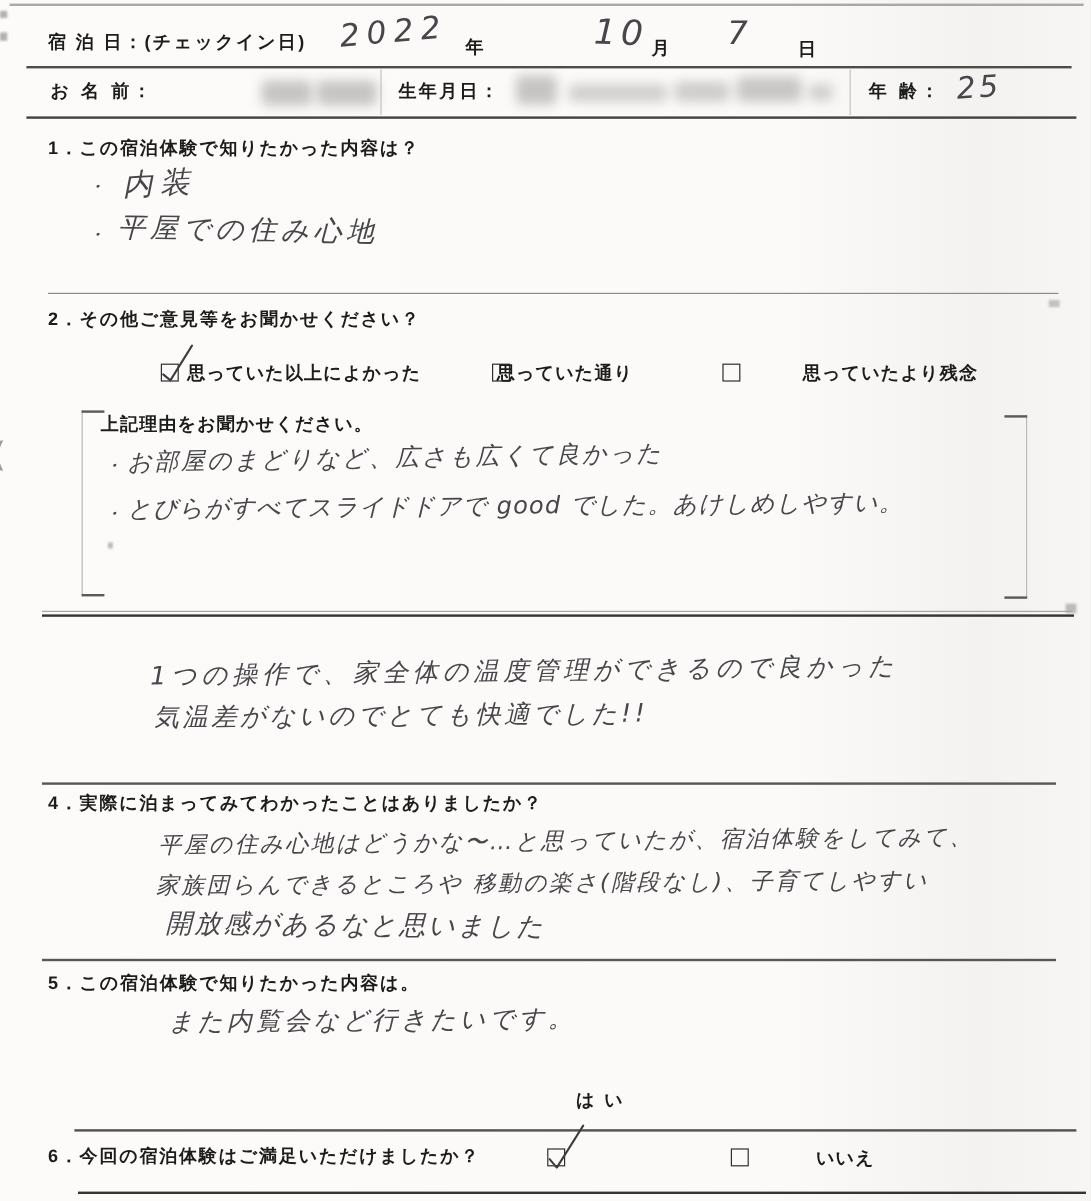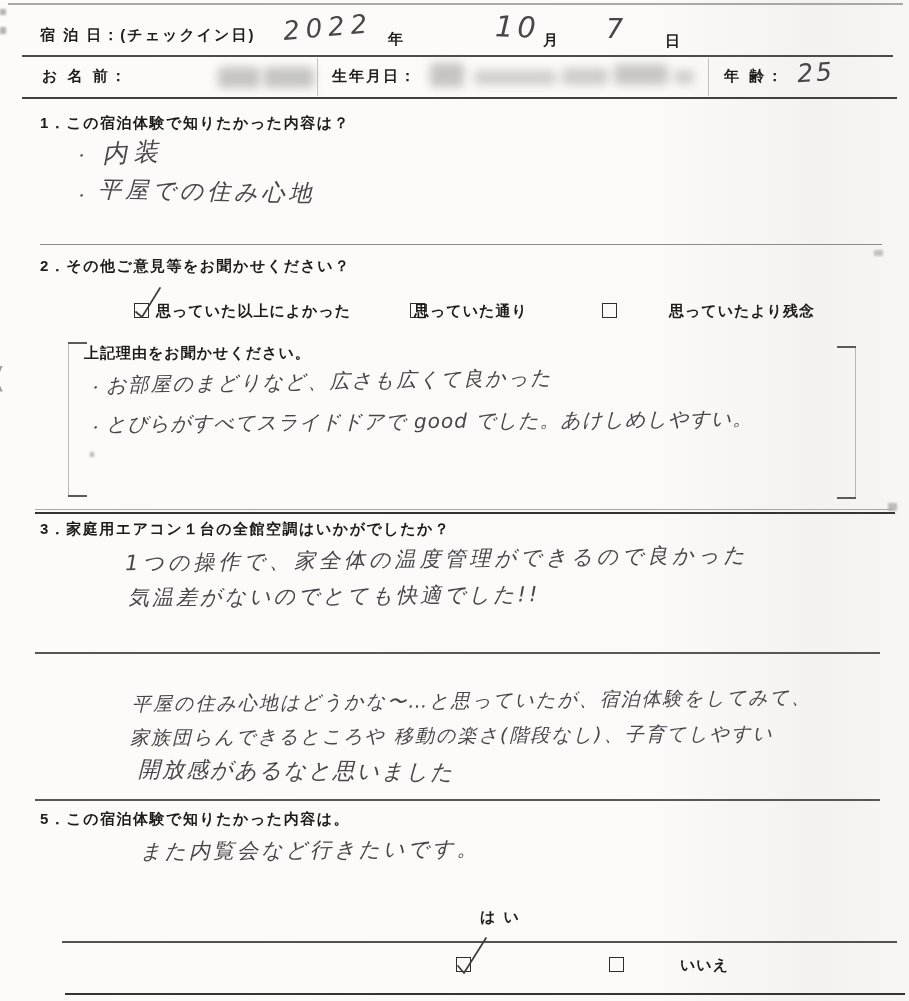--- a/index.html
+++ b/index.html
@@ -120,41 +120,44 @@
   <span class="abs print" style="left:84px;top:344px;">上記理由をお聞かせください。</span>
   <span class="abs hw bullet" style="left:86px;top:378px;">・</span>
   <span class="abs hw" style="left:106px;top:368px;font-size:20px;letter-spacing:2px;transform:rotate(-1deg);">お部屋のまどりなど、広さも広くて良かった</span>
   <span class="abs hw bullet" style="left:86px;top:418px;">・</span>
   <span class="abs hw" style="left:106px;top:408px;font-size:20px;letter-spacing:1px;transform:rotate(-0.5deg);">とびらがすべてスライドドアで good でした。あけしめしやすい。</span>
   <div class="smudge" style="left:90px;top:452px;width:4px;height:5px;opacity:.5;"></div>
 
   <div class="line" style="left:35px;top:509px;width:858px;height:1px;background:#a6a6a3;"></div>
   <div class="line" style="left:35px;top:511.5px;width:860px;height:2px;background:#343432;"></div>
 
-  <span class="abs print qtitle" style="left:40px;top:520px;">
-    <span>3．</span><span>家庭用エアコン１台の全館空調はいかがでしたか？</span>
-  </span>
   <span class="abs hw" style="left:125px;top:545px;font-size:21px;letter-spacing:4px;transform:rotate(-0.8deg);">1つの操作で、家全体の温度管理ができるので良かった</span>
   <span class="abs hw" style="left:128px;top:582px;font-size:21px;letter-spacing:3px;transform:rotate(-0.5deg);">気温差がないのでとても快適でした!!</span>
 
   <div class="line" style="left:35px;top:652px;width:845px;height:1.5px;background:#59595 7;background:#575755;"></div>
 
+  <span class="abs print qtitle" style="left:40px;top:660px;">
+    <span>4．</span><span>実際に泊まってみてわかったことはありましたか？</span>
+  </span>
   <span class="abs hw" style="left:132px;top:688px;font-size:19px;letter-spacing:2px;transform:rotate(-0.6deg);">平屋の住み心地はどうかな〜…と思っていたが、宿泊体験をしてみて、</span>
   <span class="abs hw" style="left:130px;top:723px;font-size:19px;letter-spacing:2px;transform:rotate(-0.4deg);">家族団らんできるところや 移動の楽さ(階段なし)、子育てしやすい</span>
   <span class="abs hw" style="left:138px;top:756px;font-size:22px;letter-spacing:2px;transform:rotate(0.5deg);">開放感があるなと思いました</span>
 
   <div class="line" style="left:35px;top:799px;width:845px;height:1.5px;background:#575755;"></div>
 
   <span class="abs print qtitle" style="left:40px;top:810px;">
     <span>5．</span><span>この宿泊体験で知りたかった内容は。</span>
   </span>
   <span class="abs hw" style="left:140px;top:836px;font-size:21px;letter-spacing:3px;transform:rotate(-0.5deg);">また内覧会など行きたいです。</span>
 
   <div class="line" style="left:62px;top:941px;width:835px;height:1.5px;background:#525250;"></div>
 
+  <span class="abs print qtitle" style="left:40px;top:954px;">
+    <span>6．</span><span>今回の宿泊体験はご満足いただけましたか？</span>
+  </span>
   <div class="checkbox" style="left:456px;top:957px;"></div>
   <svg class="check-svg" style="left:452px;top:934px;" width="40" height="42" viewBox="0 0 40 42">
     <path d="M6 32 L12 39 L34 4" fill="none" stroke="#3c3c40" stroke-width="1.7" stroke-linecap="round" stroke-linejoin="round"></path>
   </svg>
   <span class="abs print" style="left:480px;top:908px;letter-spacing:2px;">は い</span>
   <div class="checkbox" style="left:609px;top:957px;"></div>
 
   <span class="abs print" style="left:633px;top:956px;margin-left:47px;">いいえ</span>
 
   <div class="line" style="left:65px;top:993px;width:840px;height:2px;background:#343432;"></div>

